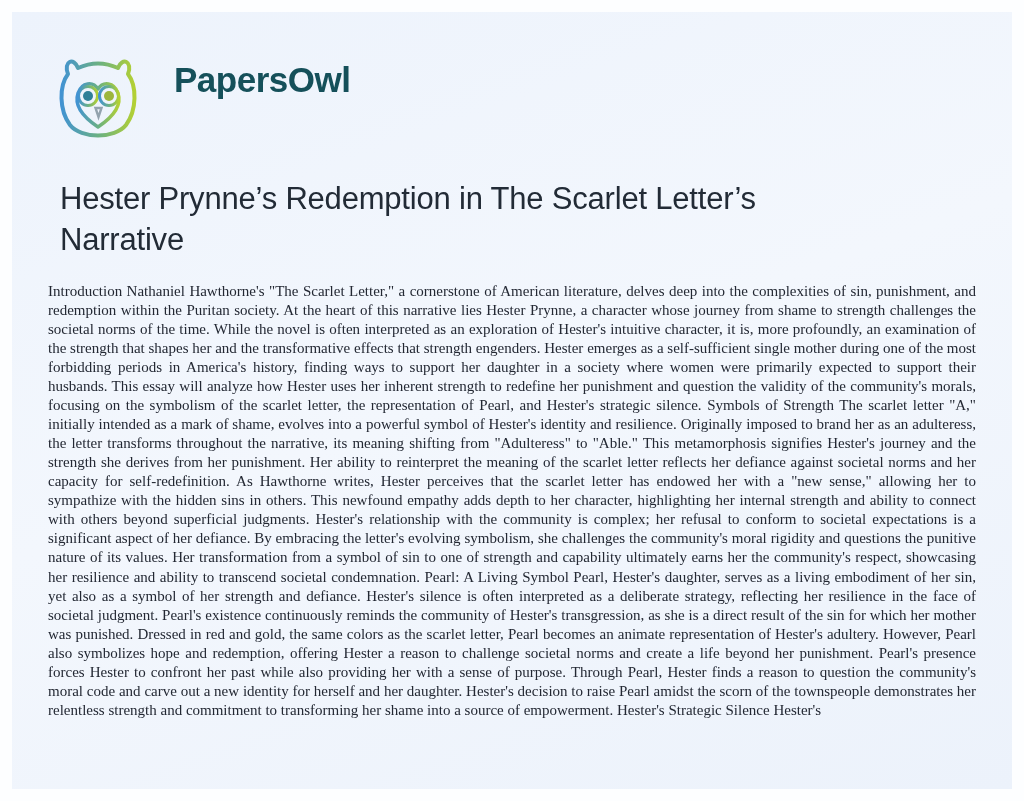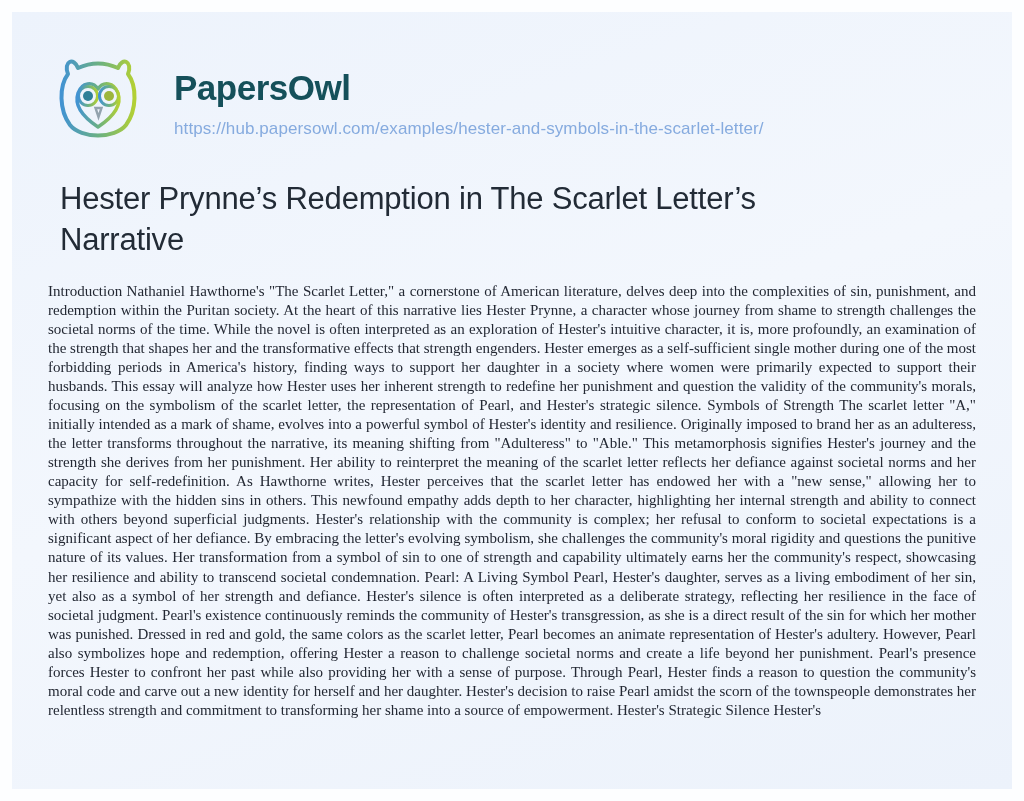--- a/index.html
+++ b/index.html
@@ -17,21 +17,21 @@
     padding: 40px 36px;
     box-sizing: border-box;
   }
   .header {
     display: flex;
     align-items: flex-start;
     gap: 26px;
   }
   .logo-wrap { width: 100px; height: 100px; flex: 0 0 auto; }
   .logo-wrap svg { width: 100%; height: 100%; display: block; }
-  .brand-block { display: flex; flex-direction: column; margin-top: 8px; }
+  .brand-block { display: flex; flex-direction: row; }
   .brand {
     margin-top: 8px;
     font-size: 35px;
     font-weight: 700;
     letter-spacing: -0.5px;
     color: #15505a;
   }
   .url {
     margin-top: 11px;
     font-size: 17px;
@@ -80,21 +80,20 @@
         <circle cx="40" cy="44" r="9.5" stroke="url(#owlgrad)" stroke-width="3"></circle>
         <circle cx="61" cy="44" r="9.5" stroke="url(#owlgrad)" stroke-width="3"></circle>
         <circle cx="40" cy="44" r="5" fill="#2e8098"></circle>
         <circle cx="61" cy="44" r="5" fill="#9cb63c"></circle>
 
         <path d="M47.5 56 L53.5 56 L50.5 65 Z" stroke-width="2.4" stroke="#93a3ae"></path>
       </svg>
     </div>
     <div class="brand-block">
       <div class="brand">PapersOwl</div>
-      <a class="url" href="#">https://hub.papersowl.com/examples/hester-and-symbols-in-the-scarlet-letter/</a>
     </div>
   </div>
 
   <h1 class="title">Hester Prynne’s Redemption in The Scarlet Letter’s Narrative</h1>
 
   <p class="essay">Introduction Nathaniel Hawthorne's "The Scarlet Letter," a cornerstone of American literature, delves deep into the complexities of sin, punishment, and redemption within the Puritan society. At the heart of this narrative lies Hester Prynne, a character whose journey from shame to strength challenges the societal norms of the time. While the novel is often interpreted as an exploration of Hester's intuitive character, it is, more profoundly, an examination of the strength that shapes her and the transformative effects that strength engenders. Hester emerges as a self-sufficient single mother during one of the most forbidding periods in America's history, finding ways to support her daughter in a society where women were primarily expected to support their husbands. This essay will analyze how Hester uses her inherent strength to redefine her punishment and question the validity of the community's morals, focusing on the symbolism of the scarlet letter, the representation of Pearl, and Hester's strategic silence. Symbols of Strength The scarlet letter "A," initially intended as a mark of shame, evolves into a powerful symbol of Hester's identity and resilience. Originally imposed to brand her as an adulteress, the letter transforms throughout the narrative, its meaning shifting from "Adulteress" to "Able." This metamorphosis signifies Hester's journey and the strength she derives from her punishment. Her ability to reinterpret the meaning of the scarlet letter reflects her defiance against societal norms and her capacity for self-redefinition. As Hawthorne writes, Hester perceives that the scarlet letter has endowed her with a "new sense," allowing her to sympathize with the hidden sins in others. This newfound empathy adds depth to her character, highlighting her internal strength and ability to connect with others beyond superficial judgments. Hester's relationship with the community is complex; her refusal to conform to societal expectations is a significant aspect of her defiance. By embracing the letter's evolving symbolism, she challenges the community's moral rigidity and questions the punitive nature of its values. Her transformation from a symbol of sin to one of strength and capability ultimately earns her the community's respect, showcasing her resilience and ability to transcend societal condemnation. Pearl: A Living Symbol Pearl, Hester's daughter, serves as a living embodiment of her sin, yet also as a symbol of her strength and defiance. Hester's silence is often interpreted as a deliberate strategy, reflecting her resilience in the face of societal judgment. Pearl's existence continuously reminds the community of Hester's transgression, as she is a direct result of the sin for which her mother was punished. Dressed in red and gold, the same colors as the scarlet letter, Pearl becomes an animate representation of Hester's adultery. However, Pearl also symbolizes hope and redemption, offering Hester a reason to challenge societal norms and create a life beyond her punishment. Pearl's presence forces Hester to confront her past while also providing her with a sense of purpose. Through Pearl, Hester finds a reason to question the community's moral code and carve out a new identity for herself and her daughter. Hester's decision to raise Pearl amidst the scorn of the townspeople demonstrates her relentless strength and commitment to transforming her shame into a source of empowerment. Hester's Strategic Silence Hester's</p>
 
 </div>
 
 </body></html>

